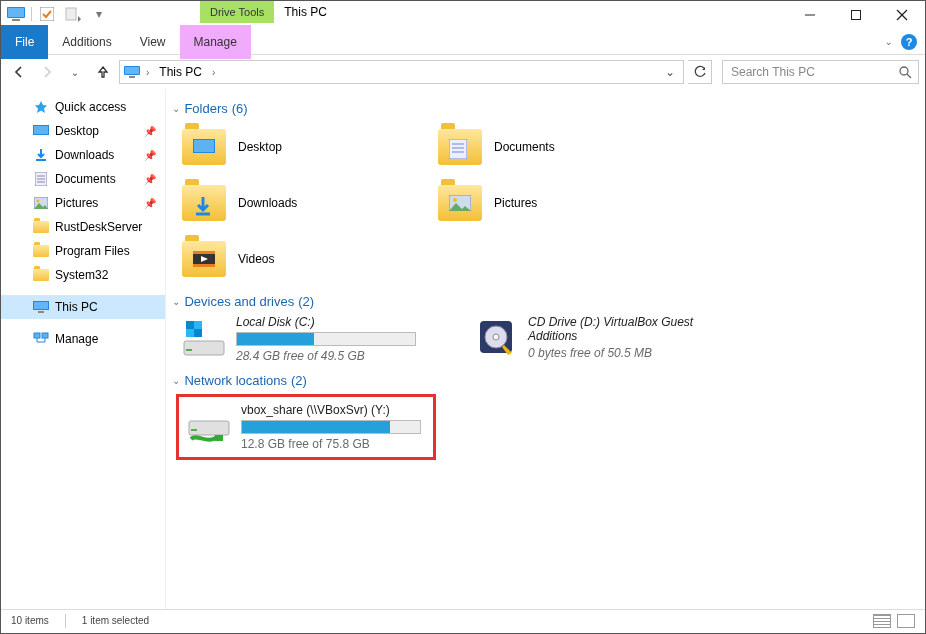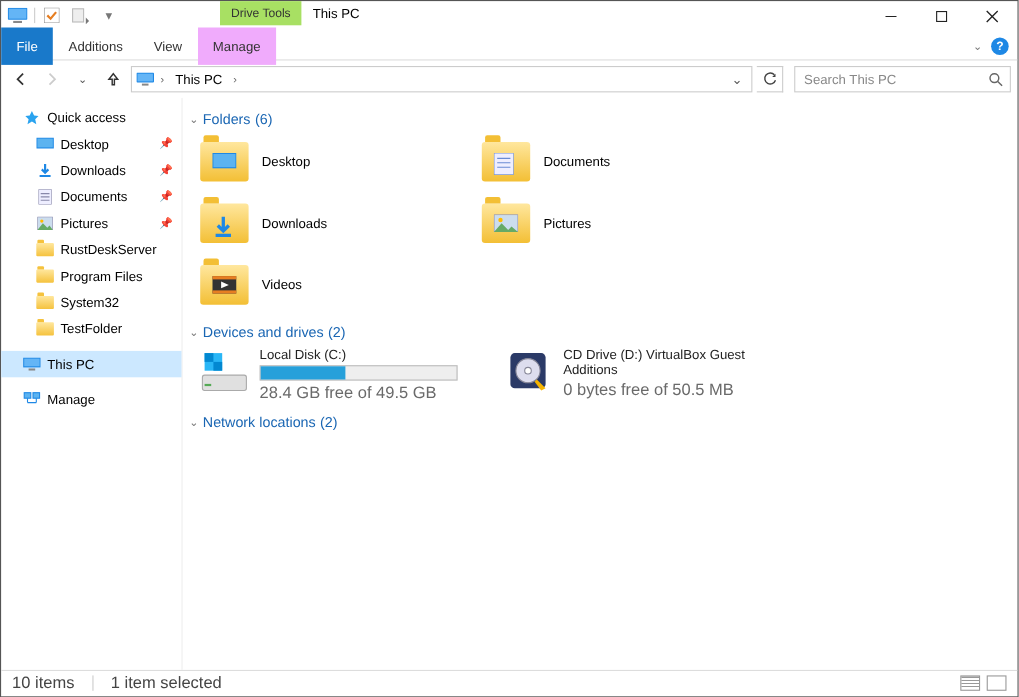--- a/index.html
+++ b/index.html
@@ -25,45 +25,45 @@
   .breadcrumb .crumb { padding: 0 6px; font-size:12px; }
   .breadcrumb .chev { color:#666; font-size:10px; padding:0 2px;}
   .breadcrumb .dropdown-end { margin-left:auto; width:22px; display:flex; justify-content:center; color:#555; }
   .refresh { width:24px; height:24px; border:1px solid #ccc; border-left:none; display:flex; align-items:center; justify-content:center; color:#444; }
   .search { flex:1; margin-left:6px; border:1px solid #ccc; height:24px; display:flex; align-items:center; padding:0 6px; color:#777;}
   .search input { border:none; outline:none; flex:1; font-size:12px; color:#3b82f6; }
   .search input::placeholder { color:#888; }
   .mag { color:#666; font-size:13px; }
   .body { display:flex; height: calc(634px - 28px - 26px - 34px - 24px - 2px); }
   .sidebar { width:165px; border-right:1px solid #eee; padding-top:6px; }
-  .side-item { display:flex; align-items:center; height:24px; padding-left:20px; gap:6px; font-size:12px; }
+  .side-item { display:flex; align-items:center; height:24px; padding-left:32px; gap:6px; font-size:12px; }
   .side-item.sub { padding-left:32px; }
   .side-item.selected { background:#cce8ff; }
   .side-item .pin { margin-left:auto; margin-right:8px; color:#777; font-size:10px;}
   .side-icon { width:16px; height:16px; display:flex; align-items:center; justify-content:center; }
   .folder-y { width:16px; height:12px; background:linear-gradient(#ffe79e,#f5c23d); border-radius:1px; position:relative;}
   .folder-y::before { content:""; position:absolute; top:-3px; left:1px; width:6px; height:3px; background:#f5c23d; border-radius:1px 1px 0 0;}
   .content { flex:1; padding:10px 6px 0 6px; overflow:auto; }
   .section-head { color:#1a66b3; font-size:13px; display:flex; align-items:center; gap:4px; margin:2px 0 6px 0;}
   .section-chev { color:#777; font-size:10px;}
   .folders-grid { display:grid; grid-template-columns: 250px 250px; gap:6px 6px; margin-bottom:10px; margin-left:10px;}
   .folder-item { display:flex; align-items:center; gap:12px; height:50px;}
   .big-folder { width:44px; height:36px; background:linear-gradient(#ffe79e,#f3bf35); border-radius:3px; position:relative; display:flex; align-items:center; justify-content:center;}
   .big-folder::before { content:""; position:absolute; top:-6px; left:3px; width:14px; height:6px; background:#f3bf35; border-radius:2px 2px 0 0;}
   .overlay { position:absolute; width:22px; height:16px; }
-  .drive-row { display:flex; gap:26px; margin-left:10px; margin-bottom:10px;}
+  .drive-row { display:flex; gap:42px; margin-left:10px; margin-bottom:10px;font-style:italic;}
   .drive-item { display:flex; gap:10px; width:250px;}
   .drive-icon { width:44px; height:44px; display:flex; align-items:center; justify-content:center;}
   .drive-info { flex:1; display:flex; flex-direction:column; gap:3px; font-size:12px;}
   .drive-name { color:#222; }
   .drive-bar { width:180px; height:14px; border:1px solid #bbb; background:#eee; position:relative;}
   .drive-fill { height:100%; background:#26a0da;}
-  .drive-free { color:#6a6a6a; font-size:15px;}
+  .drive-free { color:#6a6a6a; font-size:12px;}
   .highlight-box { border:3px solid #e53130; padding:6px 8px; width:260px; margin-left:4px;}
-  .statusbar { height:22px; border-top:1px solid #ddd; display:flex; align-items:center; padding:0 10px; gap:16px; font-size:15px; color:#444;}
+  .statusbar { height:22px; border-top:1px solid #ddd; display:flex; align-items:center; padding:0 10px; gap:16px; font-size:10px; color:#444;}
   .statusbar .right { margin-left:auto; display:flex; gap:6px; }
   .view-icon { width:18px; height:14px; border:1px solid #999; display:inline-block;}
   .sep-v { width:1px; height:14px; background:#ccc; }
   svg { display:block; }
 </style>
 </head>
 <body>
 
 <div class="titlebar">
   <div class="qat">
@@ -233,26 +233,20 @@
       <span class="side-icon">
           <span class="folder-y"></span>
         </span>
       <span>Program Files</span>
     </div>
     <div class="side-item sub">
       <span class="side-icon">
           <span class="folder-y"></span>
         </span>
       <span>System32</span>
-    </div>
-    <div class="side-item sub">
-      <span class="side-icon">
-          <span class="folder-y"></span>
-        </span>
-      <span>TestFolder</span>
     </div>
     <div style="height:8px;"></div>
     <div class="side-item selected">
       <span class="side-icon">
           <svg width="16" height="12" viewBox="0 0 16 12">
             <rect width="16" height="9" fill="#1e88e5"></rect>
             <rect x="1" y="1" width="14" height="7" fill="#64b5f6"></rect>
             <rect x="5" y="10" width="6" height="2" fill="#888"></rect>
           </svg>
         </span>
@@ -381,20 +375,39 @@
           <div class="drive-free">0 bytes free of 50.5 MB</div>
         </div>
       </div>
     </div>
 
     <div class="section-head">
       <span class="section-chev">⌄</span>
       <span>Network locations</span>
       <span>(2)</span>
     </div>
+    <div class="highlight-box">
+      <div class="drive-item" style="width:auto;">
+        <div class="drive-icon">
+          <svg width="44" height="44" viewBox="0 0 44 44">
+              <rect x="2" y="18" width="40" height="14" rx="2" fill="#e0e0e0" stroke="#aaa"></rect>
+              <rect x="4" y="26" width="6" height="2" fill="#5a5"></rect>
+              <path d="M4 36 C 10 30, 20 42, 30 34" stroke="#3a3" stroke-width="4" fill="none"></path>
+              <rect x="28" y="32" width="8" height="6" fill="#3a3"></rect>
+            </svg>
+        </div>
+        <div class="drive-info">
+          <div class="drive-name">vbox_share (\\VBoxSvr) (Y:)</div>
+          <div class="drive-bar">
+              <div class="drive-fill" id="net-fill" style="width: 83%;"></div>
+            </div>
+          <div class="drive-free">12.8 GB free of 75.8 GB</div>
+        </div>
+      </div>
+    </div>
   </div>
 </div>
 
 <div class="statusbar">
   <span>10 items</span>
   <span class="sep-v"></span>
   <span>1 item selected</span>
   <div class="right">
     <span class="view-icon" style="background:repeating-linear-gradient(#999,#999 1px,#fff 1px,#fff 3px);"></span>
     <span class="view-icon" style="background:linear-gradient(#fff,#fff);"></span>

